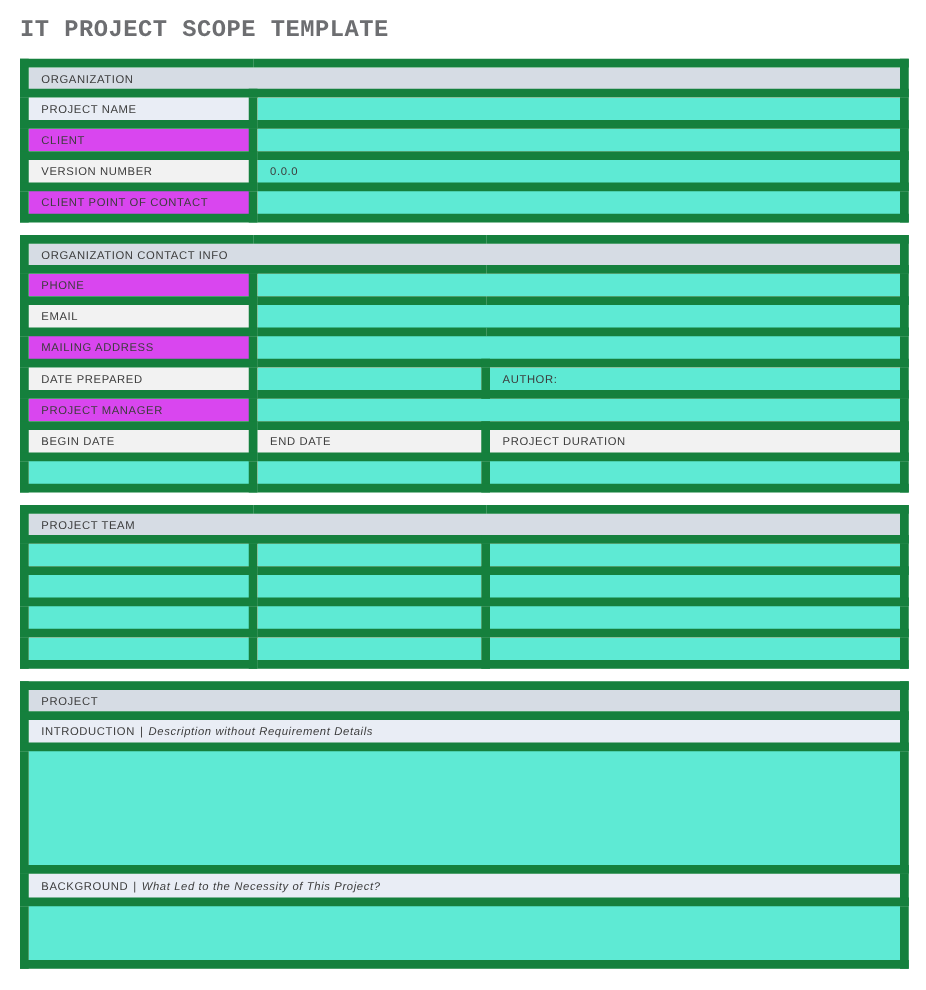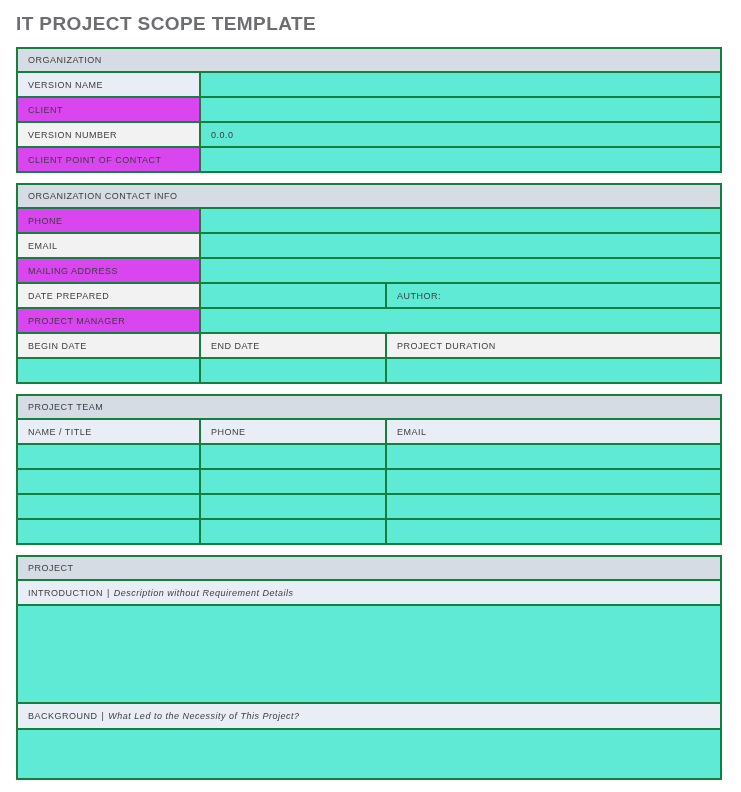--- a/index.html
+++ b/index.html
@@ -17,29 +17,30 @@
     box-sizing: border-box;
     padding-left: 16px;
   }
   h1.doc-title {
     margin: 0;
     padding: 13px 0 12px 0;
     font-size: 19px;
     font-weight: bold;
     letter-spacing: 0.4px;
     color: #6d6e71;
+    font-family: Liberation Mono, monospace;
   }
   table.tpl {
     border-collapse: collapse;
     width: 704px;
     table-layout: fixed;
     margin: 0 0 10px 0;
   }
   table.tpl td {
-    border: 2px solid #15803d;
+    border: 7px solid #15803d;
     font-size: 9px;
     color: #3c3c3c;
     padding: 0 0 0 10px;
     vertical-align: middle;
     letter-spacing: 0.5px;
     overflow: hidden;
     white-space: nowrap;
   }
   td.sec-hdr {
     background: #d6dce4;
@@ -70,21 +71,21 @@
   <table class="tpl">
     <colgroup>
         <col style="width:183px">
         <col style="width:521px">
       </colgroup>
     <tbody>
         <tr class="h24">
       <td class="sec-hdr" colspan="2">ORGANIZATION</td>
     </tr>
     <tr class="h25">
-      <td class="bg-blue">VERSION NAME</td>
+      <td class="bg-blue">PROJECT NAME</td>
       <td class="bg-white"></td>
     </tr>
     <tr class="h25">
       <td class="bg-gray">CLIENT</td>
       <td class="bg-white"></td>
     </tr>
     <tr class="h25">
       <td class="bg-lgray">VERSION NUMBER</td>
       <td class="bg-white">0.0.0</td>
     </tr>
@@ -143,25 +144,20 @@
 
   <table class="tpl">
     <colgroup>
         <col style="width:183px">
         <col style="width:186px">
         <col style="width:335px">
       </colgroup>
     <tbody>
         <tr class="h24">
       <td class="sec-hdr" colspan="3">PROJECT TEAM</td>
-    </tr>
-    <tr class="h25">
-      <td class="bg-blue">NAME / TITLE</td>
-      <td class="bg-blue">PHONE</td>
-      <td class="bg-blue">EMAIL</td>
     </tr>
     <tr class="h25">
       <td class="bg-white"></td>
       <td class="bg-white"></td>
       <td class="bg-white"></td>
     </tr>
     <tr class="h25">
       <td class="bg-white"></td>
       <td class="bg-white"></td>
       <td class="bg-white"></td>

